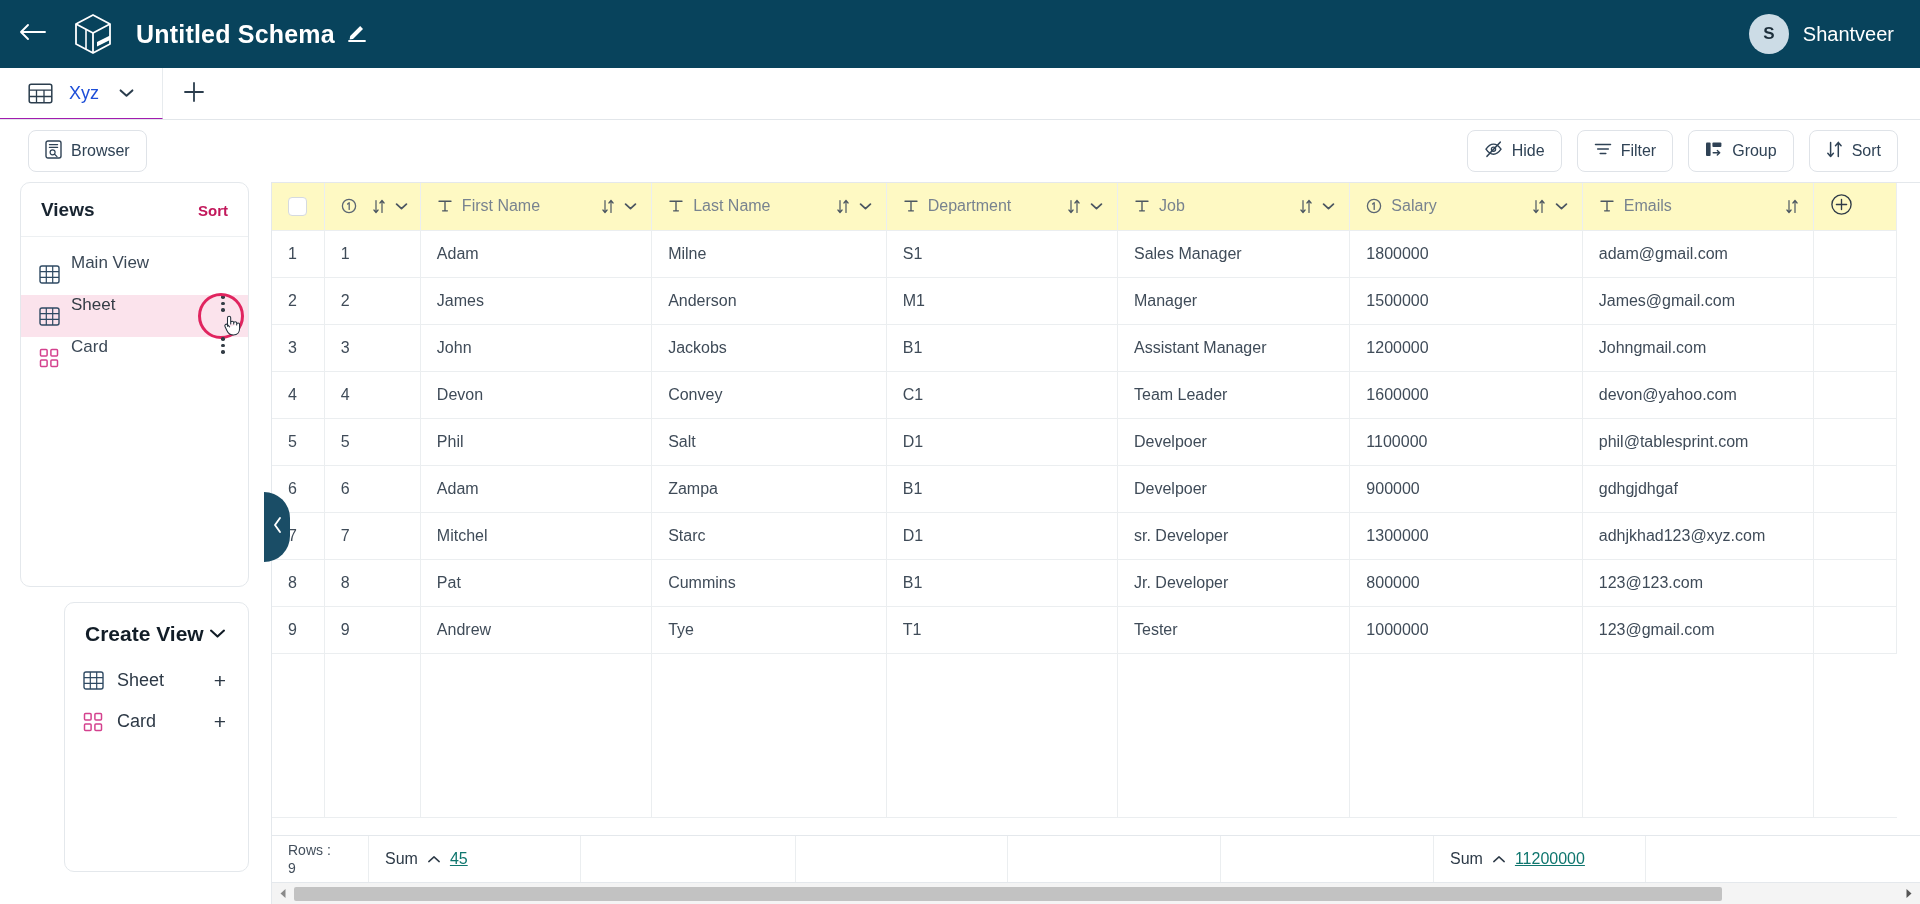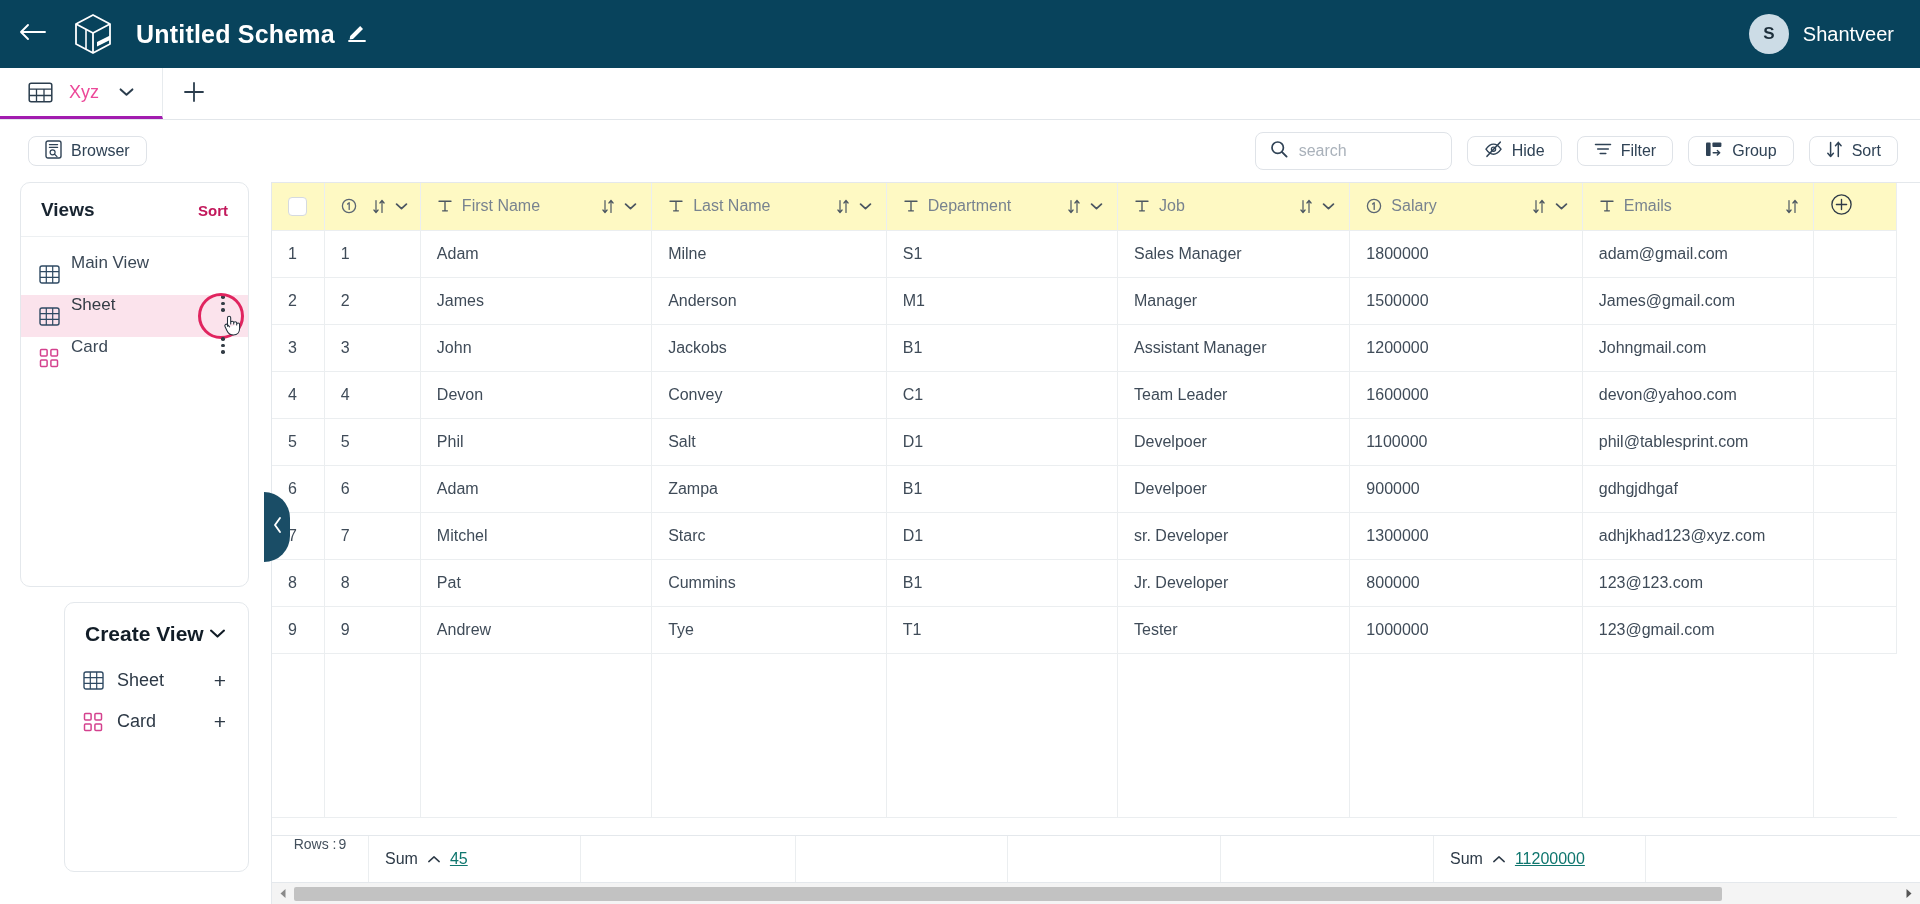--- a/index.html
+++ b/index.html
@@ -46,37 +46,37 @@
   }
   .tab {
     display: flex; align-items: center; gap: 16px;
     padding: 0 28px; cursor: pointer;
     font-size: 18px; color: #35485a;
     border-right: 1px solid #e7ebee;
     white-space: nowrap;
   }
   .tab .tab-icon { display: flex; align-items: center; }
   .tab.active {
-    border-bottom: 3px solid #a21caf;
-    color: #ec4899;
+    border-bottom: 1px solid #a21caf;
+    color: #1d4ed8;
   }
   .tab .caret { margin-left: 4px; display: flex; }
   .tab-add {
     display: flex; align-items: center; justify-content: center;
     width: 62px; cursor: pointer; color: #2b3d4d;
   }
 
   
   .toolbar {
     height: 62px; display: flex; align-items: center;
     padding: 0 22px 0 28px; background: #ffffff;
   }
   .btn {
     display: inline-flex; align-items: center; gap: 9px;
-    height: 30px; padding: 0 16px;
+    height: 42px; padding: 0 16px;
     border: 1px solid #dfe3e8; border-radius: 8px;
     background: #ffffff; color: #2f4255; font-size: 16px;
     cursor: pointer; white-space: nowrap;
   }
   .toolbar-spacer { flex: 1 1 auto; }
   .search-box {
     display: inline-flex; align-items: center; gap: 11px;
     height: 38px; width: 197px; padding: 0 14px;
     border: 1px solid #dfe3e8; border-radius: 8px; background: #fff;
     cursor: text;
@@ -198,21 +198,21 @@
 
   
   .summary {
     height: 47px; display: flex; align-items: stretch;
     border-top: 1px solid #e4e8ec; background: #fff; flex: none;
   }
   .sum-cell {
     border-right: 1px solid #ebeef0; display: flex; align-items: center;
     padding: 0 16px; font-size: 14px; color: #394653;
   }
-  .sum-rows { width: 97px; align-items: flex-start; justify-content: center; gap: 2px; }
+  .sum-rows { width: 97px; flex-direction: column; align-items: flex-start; justify-content: center; gap: 2px; }
   .sum-rows .lbl { font-size: 14px; color: #434f5c; }
   .sum-rows .val { font-size: 14px; color: #434f5c; }
   .sum-agg { display: flex; align-items: center; gap: 9px; cursor: pointer; }
   .sum-agg .word { font-size: 16px; color: #2d3a47; }
   .sum-agg .num { font-size: 16px; color: #0f766e; text-decoration: underline; }
 
   
   .hscroll {
     height: 22px; display: flex; align-items: center;
     background: #f4f4f4; border-top: 1px solid #e4e8ec; flex: none;
@@ -292,29 +292,20 @@
         <path d="M4.4 4.6h8.2M4.4 7.4h8.2" stroke="#2f4255" stroke-width="1.2" stroke-linecap="round"></path>
         <circle cx="7.6" cy="12.3" r="2.5" stroke="#2f4255" stroke-width="1.2"></circle>
         <path d="M9.6 14.3l2.4 2.3" stroke="#2f4255" stroke-width="1.2" stroke-linecap="round"></path>
       </svg>
     </span>
     <span>Browser</span>
   </div>
 
   <div class="toolbar-spacer"></div>
 
-  <div class="search-box">
-    <span>
-      <svg width="18" height="18" viewBox="0 0 18 18" fill="none">
-        <circle cx="7.7" cy="7.7" r="5.7" stroke="#2f4255" stroke-width="1.7"></circle>
-        <path d="M12.1 12.1 L16.6 16.6" stroke="#2f4255" stroke-width="1.9" stroke-linecap="round"></path>
-      </svg>
-    </span>
-    <input type="text" value="" placeholder="search" style="">
-  </div>
 
   <div class="btn">
     <span>
       <svg width="19" height="18" viewBox="0 0 19 18" fill="none">
         <path d="M2 9.2c2.3-3.4 4.7-5.1 7.5-5.1s5.2 1.7 7.5 5.1c-2.3 3.4-4.7 5.1-7.5 5.1S4.3 12.6 2 9.2Z" stroke="#2f4255" stroke-width="1.4"></path>
         <circle cx="9.5" cy="9.2" r="2.1" stroke="#2f4255" stroke-width="1.3"></circle>
         <path d="M3 16.3 L16.2 2.2" stroke="#2f4255" stroke-width="1.6" stroke-linecap="round"></path>
       </svg>
     </span>
     <span>Hide</span>

